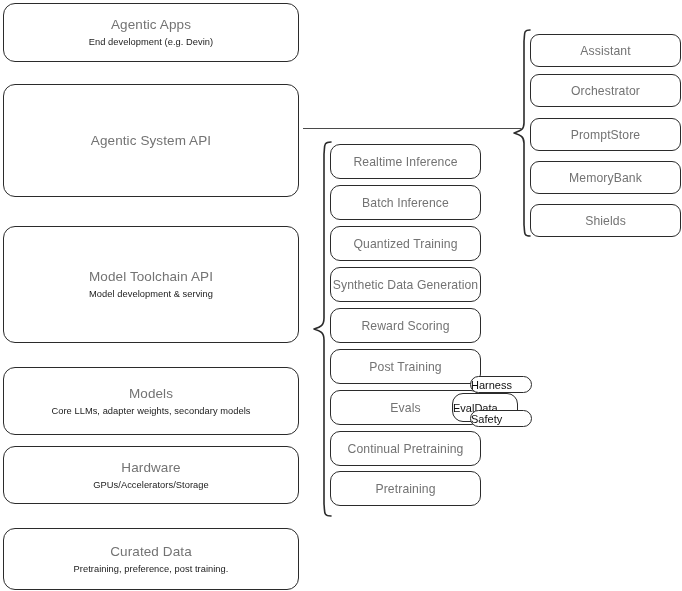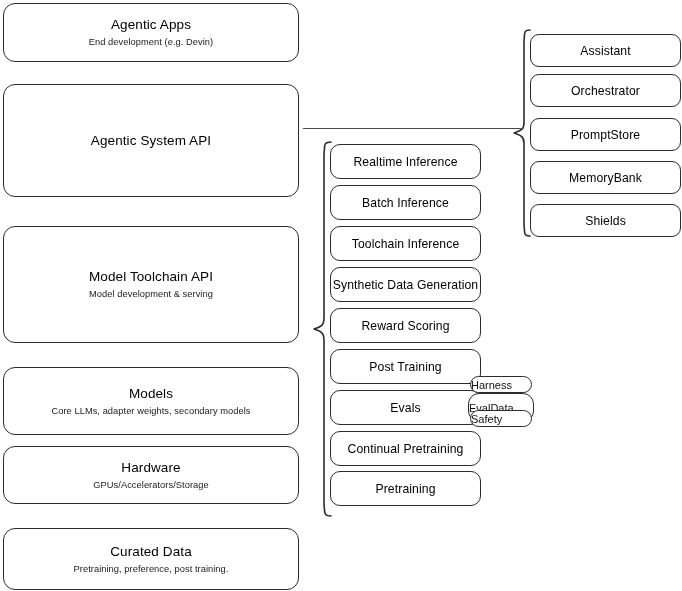--- a/index.html
+++ b/index.html
@@ -22,21 +22,21 @@
     background:#ffffff;
     display:flex;
     flex-direction:column;
     align-items:center;
     justify-content:center;
     text-align:center;
   }
   .box .title{
     font-size:13.5px;
     line-height:16px;
-    color:#000000;
+    color:#737373;
     letter-spacing:.1px;
   }
   .box .subtitle{
     font-size:9.3px;
     line-height:12px;
     color:#1a1a1a;
     margin-top:3px;
     letter-spacing:.05px;
   }
 
@@ -121,21 +121,21 @@
     <path d="M20 2 C12 2, 14 6, 13 14 L13 178 C13 186, 9 187, 3 189 C9 191, 13 192, 13 200 L13 364 C14 372, 12 376, 20 376" fill="none" stroke="#2b2b2b" stroke-width="1.6" stroke-linecap="round" stroke-linejoin="round"></path>
   </svg>
 
   <div class="box mid" style="top:144px;justify-content:center;">
     <div class="title">Realtime Inference</div>
   </div>
   <div class="box mid" style="top:185px;">
     <div class="title">Batch Inference</div>
   </div>
   <div class="box mid" style="top:226px;">
-    <div class="title">Toolchain Inference</div>
+    <div class="title">Quantized Training</div>
   </div>
   <div class="box mid" style="top:267px;">
     <div class="title">Synthetic Data Generation</div>
   </div>
   <div class="box mid" style="top:308px;">
     <div class="title">Reward Scoring</div>
   </div>
   <div class="box mid" style="top:349px;">
     <div class="title">Post Training</div>
   </div>
@@ -145,21 +145,21 @@
   <div class="box mid" style="top:431px;">
     <div class="title">Continual Pretraining</div>
   </div>
   <div class="box mid" style="top:471px;">
     <div class="title">Pretraining</div>
   </div>
 
   <div class="pill" style="left:470px;top:376px;width:62px;height:17px;">
     <span>Harness</span>
   </div>
-  <div class="pill" style="left:468px;top:393px;width:66px;height:29px;">
+  <div class="pill" style="left:452px;top:393px;width:66px;height:29px;">
     <span>EvalData</span>
   </div>
   <div class="pill" style="left:470px;top:410px;width:62px;height:17px;">
     <span>Safety</span>
   </div>
 
   <svg class="brace" style="left:512px;top:28px;" width="20" height="210" viewBox="0 0 20 210">
     <path d="M18 2 C11 2, 13 6, 12 13 L12 95 C12 102, 8 103, 2 105 C8 107, 12 108, 12 115 L12 197 C13 204, 11 208, 18 208" fill="none" stroke="#2b2b2b" stroke-width="1.6" stroke-linecap="round" stroke-linejoin="round"></path>
   </svg>
 

